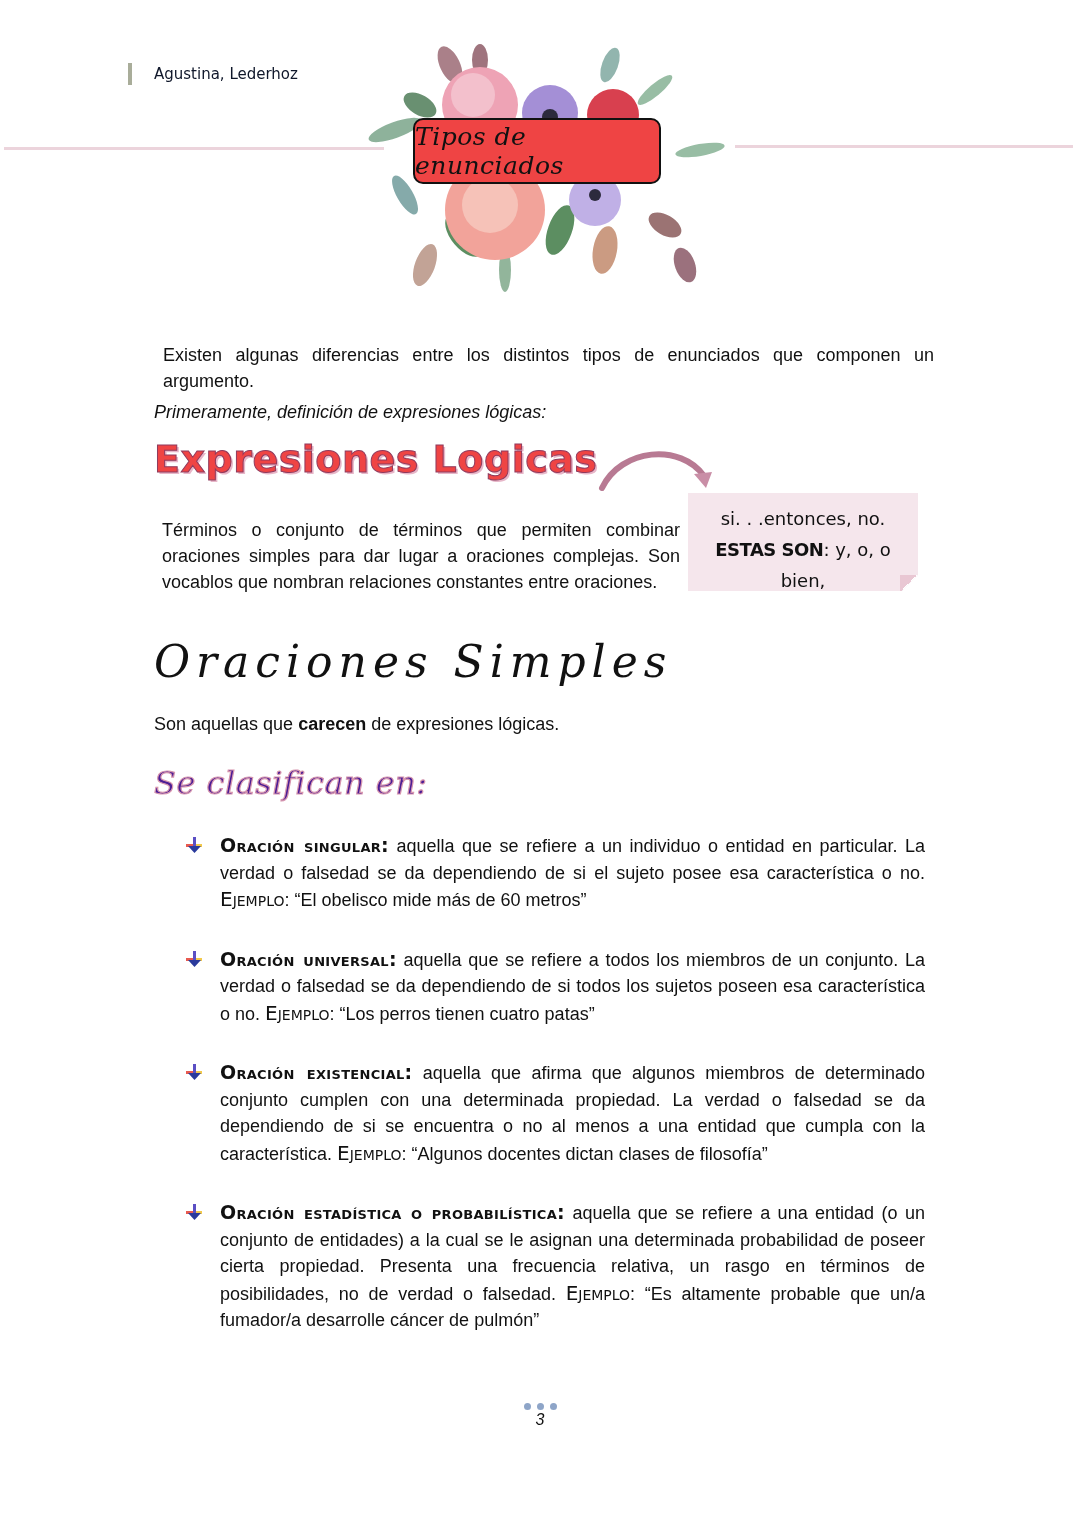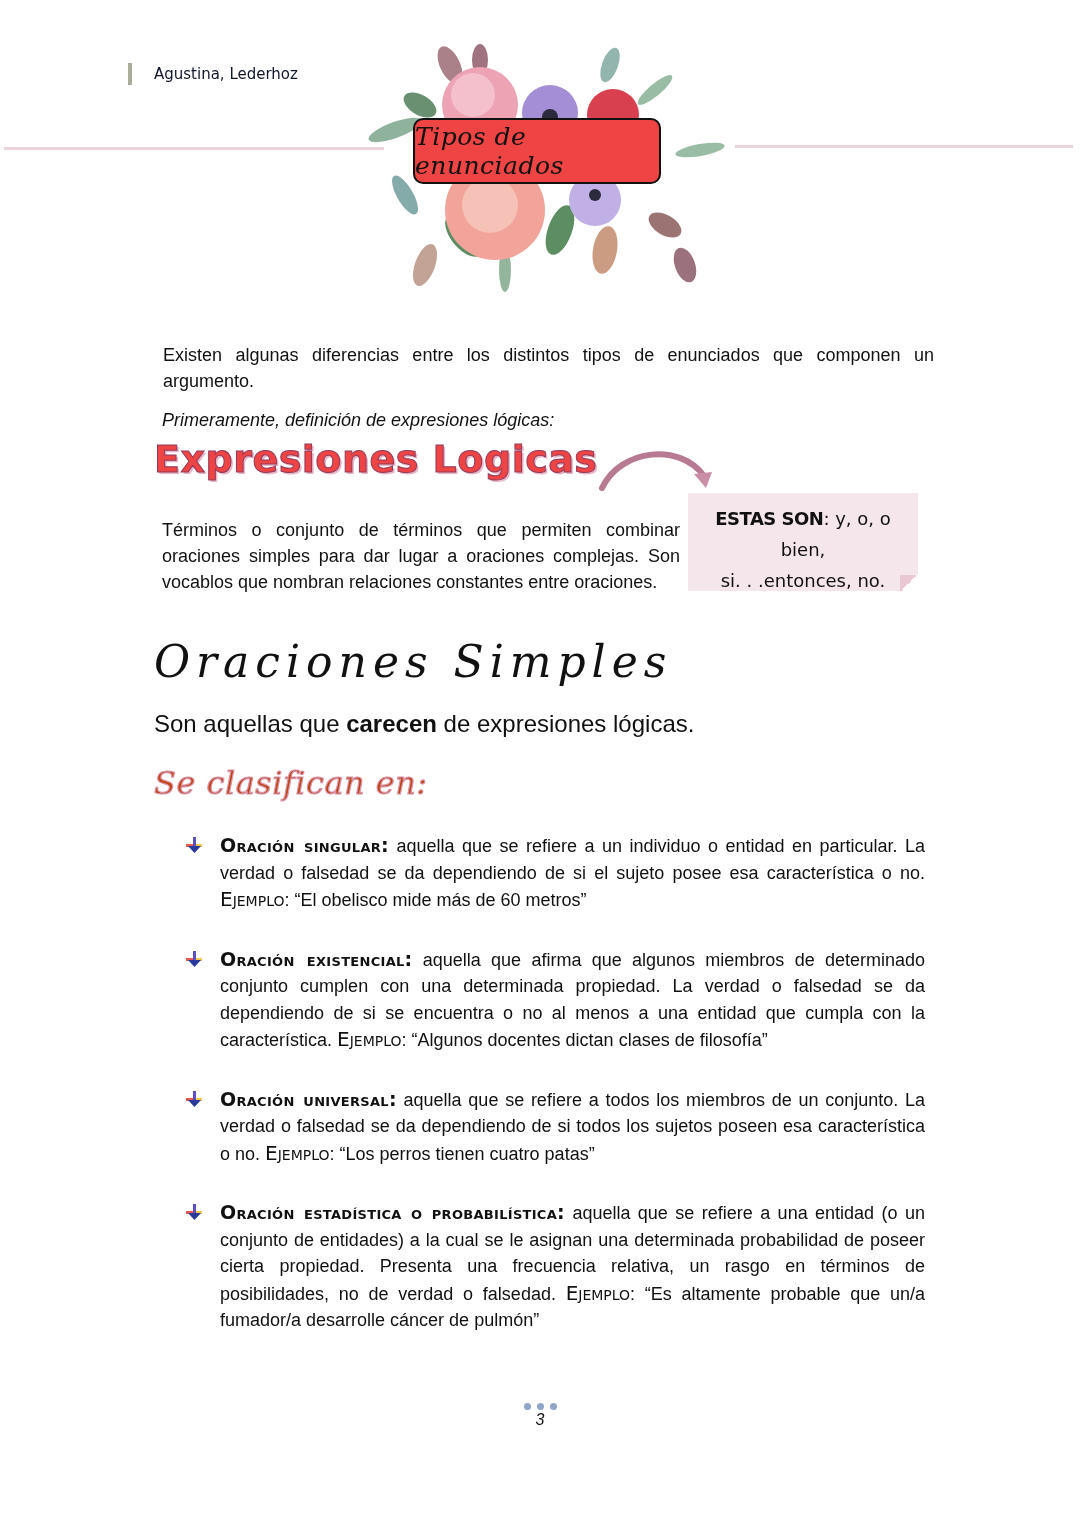--- a/index.html
+++ b/index.html
@@ -42,24 +42,24 @@
           clip-path: polygon(0 0, 100% 0, 100% 84%, 93% 100%, 0 100%); }
   .note .curl { position: absolute; right: 0; bottom: 0; width: 18px; height: 16px;
                 background: linear-gradient(135deg, #e9c7d3 50%, #ffffff 50%); }
   .note p { margin: 0; font-family: "DejaVu Sans", sans-serif; font-size: 18px; line-height: 31px;
             color: #111; }
   .note b { font-family: "DejaVu Sans", sans-serif; font-weight: bold; letter-spacing: -0.5px; }
 
   .h-simple { position: absolute; left: 154px; top: 636px; font-family: "DejaVu Serif", serif;
               font-style: italic; font-size: 44px; color: #111; letter-spacing: 6px; }
 
-  .simple-def { position: absolute; left: 154px; top: 711px; font-size: 24px; line-height: 26px; }
+  .simple-def { position: absolute; left: 154px; top: 711px; font-size: 18px; line-height: 26px; }
 
   .h-clasif { position: absolute; left: 154px; top: 764px; font-family: "DejaVu Serif", serif;
-              font-style: italic; font-size: 32px; color: #c2410c;
+              font-style: italic; font-size: 32px; color: #4c1d95;
               -webkit-text-stroke: 1.2px #d796ae; letter-spacing: 0.5px; }
 
   .list { position: absolute; left: 185px; top: 832px; width: 740px; }
   .item { position: relative; padding-left: 35px; margin-bottom: 32px; font-size: 18px;
           line-height: 26.5px; text-align: justify; }
   .item .bullet { position: absolute; left: 0; top: 5px; width: 20px; height: 16px; }
   .item .label { font-family: "DejaVu Sans", sans-serif; font-weight: bold; font-size: 19px;
                  letter-spacing: 0.3px; font-variant: small-caps; }
   .item .ej { font-family: "DejaVu Sans", sans-serif; font-weight: normal; font-size: 20px;
               font-variant: small-caps; }
@@ -106,34 +106,34 @@
   <circle cx="135" cy="170" r="28" fill="#f6c2b8"></circle>
   <circle cx="240" cy="165" r="26" fill="#c0b0e6"></circle>
   <circle cx="240" cy="160" r="6" fill="#2c2a3d"></circle>
 </svg>
 
 <div class="title-box">
   <span>Tipos de enunciados</span>
 </div>
 
 <p class="para intro" style="margin:9px">Existen algunas diferencias entre los distintos tipos de enunciados que componen un argumento.</p>
-<p class="para italic" style="margin:8px">Primeramente, definición de expresiones lógicas:</p>
+<p class="para italic" style="margin:0">Primeramente, definición de expresiones lógicas:</p>
 
 <div class="h-expr">Expresiones Logicas</div>
 
 <svg class="arrow" viewBox="0 0 120 45">
   <path d="M6 40 C 25 0, 85 -5, 108 28" fill="none" stroke="#b87a93" stroke-width="6" stroke-linecap="round"></path>
   <polygon points="98,26 116,24 110,40" fill="#c98ea6"></polygon>
 </svg>
 
 <p class="expr-text" style="margin:8px">Términos o conjunto de términos que permiten combinar oraciones simples para dar lugar a oraciones complejas. Son vocablos que nombran relaciones constantes entre oraciones.</p>
 
 <div class="note">
+  <p>si. . .entonces, no.</p>
   <p><b>ESTAS SON</b><span>: y, o, o bien,</span></p>
-  <p>si. . .entonces, no.</p>
   <div class="curl"></div>
 </div>
 
 <div class="h-simple">Oraciones Simples</div>
 
 <div class="simple-def">
   <span>Son aquellas que </span><b>carecen</b><span> de expresiones lógicas.</span>
 </div>
 
 <div class="h-clasif">Se clasifican en:</div>
@@ -148,30 +148,30 @@
     </svg>
     <span class="label">Oración singular:</span><span> aquella que se refiere a un individuo o entidad en particular. La verdad o falsedad se da dependiendo de si el sujeto posee esa característica o no. </span><span class="ej">Ejemplo</span><span>: “El obelisco mide más de 60 metros”</span>
   </div>
   <div class="item">
     <svg class="bullet" viewBox="0 0 20 16">
       <rect x="1" y="7" width="16" height="3" fill="#f2c94c"></rect>
         <rect x="1" y="7" width="8" height="3" fill="#e85a4f"></rect>
       <rect x="8" y="0" width="3" height="9" fill="#5b4fc4"></rect>
         <polygon points="3,9 16,9 9.5,16" fill="#2a3a9c"></polygon>
     </svg>
-    <span class="label">Oración existencial:</span><span> aquella que afirma que algunos miembros de determinado conjunto cumplen con una determinada propiedad. La verdad o falsedad se da dependiendo de si se encuentra o no al menos a una entidad que cumpla con la característica. </span><span class="ej">Ejemplo</span><span>: “Algunos docentes dictan clases de filosofía”</span>
+    <span class="label">Oración universal:</span><span> aquella que se refiere a todos los miembros de un conjunto. La verdad o falsedad se da dependiendo de si todos los sujetos poseen esa característica o no. </span><span class="ej">Ejemplo</span><span>: “Los perros tienen cuatro patas”</span>
   </div>
   <div class="item">
     <svg class="bullet" viewBox="0 0 20 16">
       <rect x="1" y="7" width="16" height="3" fill="#f2c94c"></rect>
         <rect x="1" y="7" width="8" height="3" fill="#e85a4f"></rect>
       <rect x="8" y="0" width="3" height="9" fill="#5b4fc4"></rect>
         <polygon points="3,9 16,9 9.5,16" fill="#2a3a9c"></polygon>
     </svg>
-    <span class="label">Oración universal:</span><span> aquella que se refiere a todos los miembros de un conjunto. La verdad o falsedad se da dependiendo de si todos los sujetos poseen esa característica o no. </span><span class="ej">Ejemplo</span><span>: “Los perros tienen cuatro patas”</span>
+    <span class="label">Oración existencial:</span><span> aquella que afirma que algunos miembros de determinado conjunto cumplen con una determinada propiedad. La verdad o falsedad se da dependiendo de si se encuentra o no al menos a una entidad que cumpla con la característica. </span><span class="ej">Ejemplo</span><span>: “Algunos docentes dictan clases de filosofía”</span>
   </div>
   <div class="item">
     <svg class="bullet" viewBox="0 0 20 16">
       <rect x="1" y="7" width="16" height="3" fill="#f2c94c"></rect>
         <rect x="1" y="7" width="8" height="3" fill="#e85a4f"></rect>
       <rect x="8" y="0" width="3" height="9" fill="#5b4fc4"></rect>
         <polygon points="3,9 16,9 9.5,16" fill="#2a3a9c"></polygon>
     </svg>
     <span class="label">Oración estadística o probabilística:</span><span> aquella que se refiere a una entidad (o un conjunto de entidades) a la cual se le asignan una determinada probabilidad de poseer cierta propiedad. Presenta una frecuencia relativa, un rasgo en términos de posibilidades, no de verdad o falsedad. </span><span class="ej">Ejemplo</span><span>: “Es altamente probable que un/a fumador/a desarrolle cáncer de pulmón”</span>
   </div>

